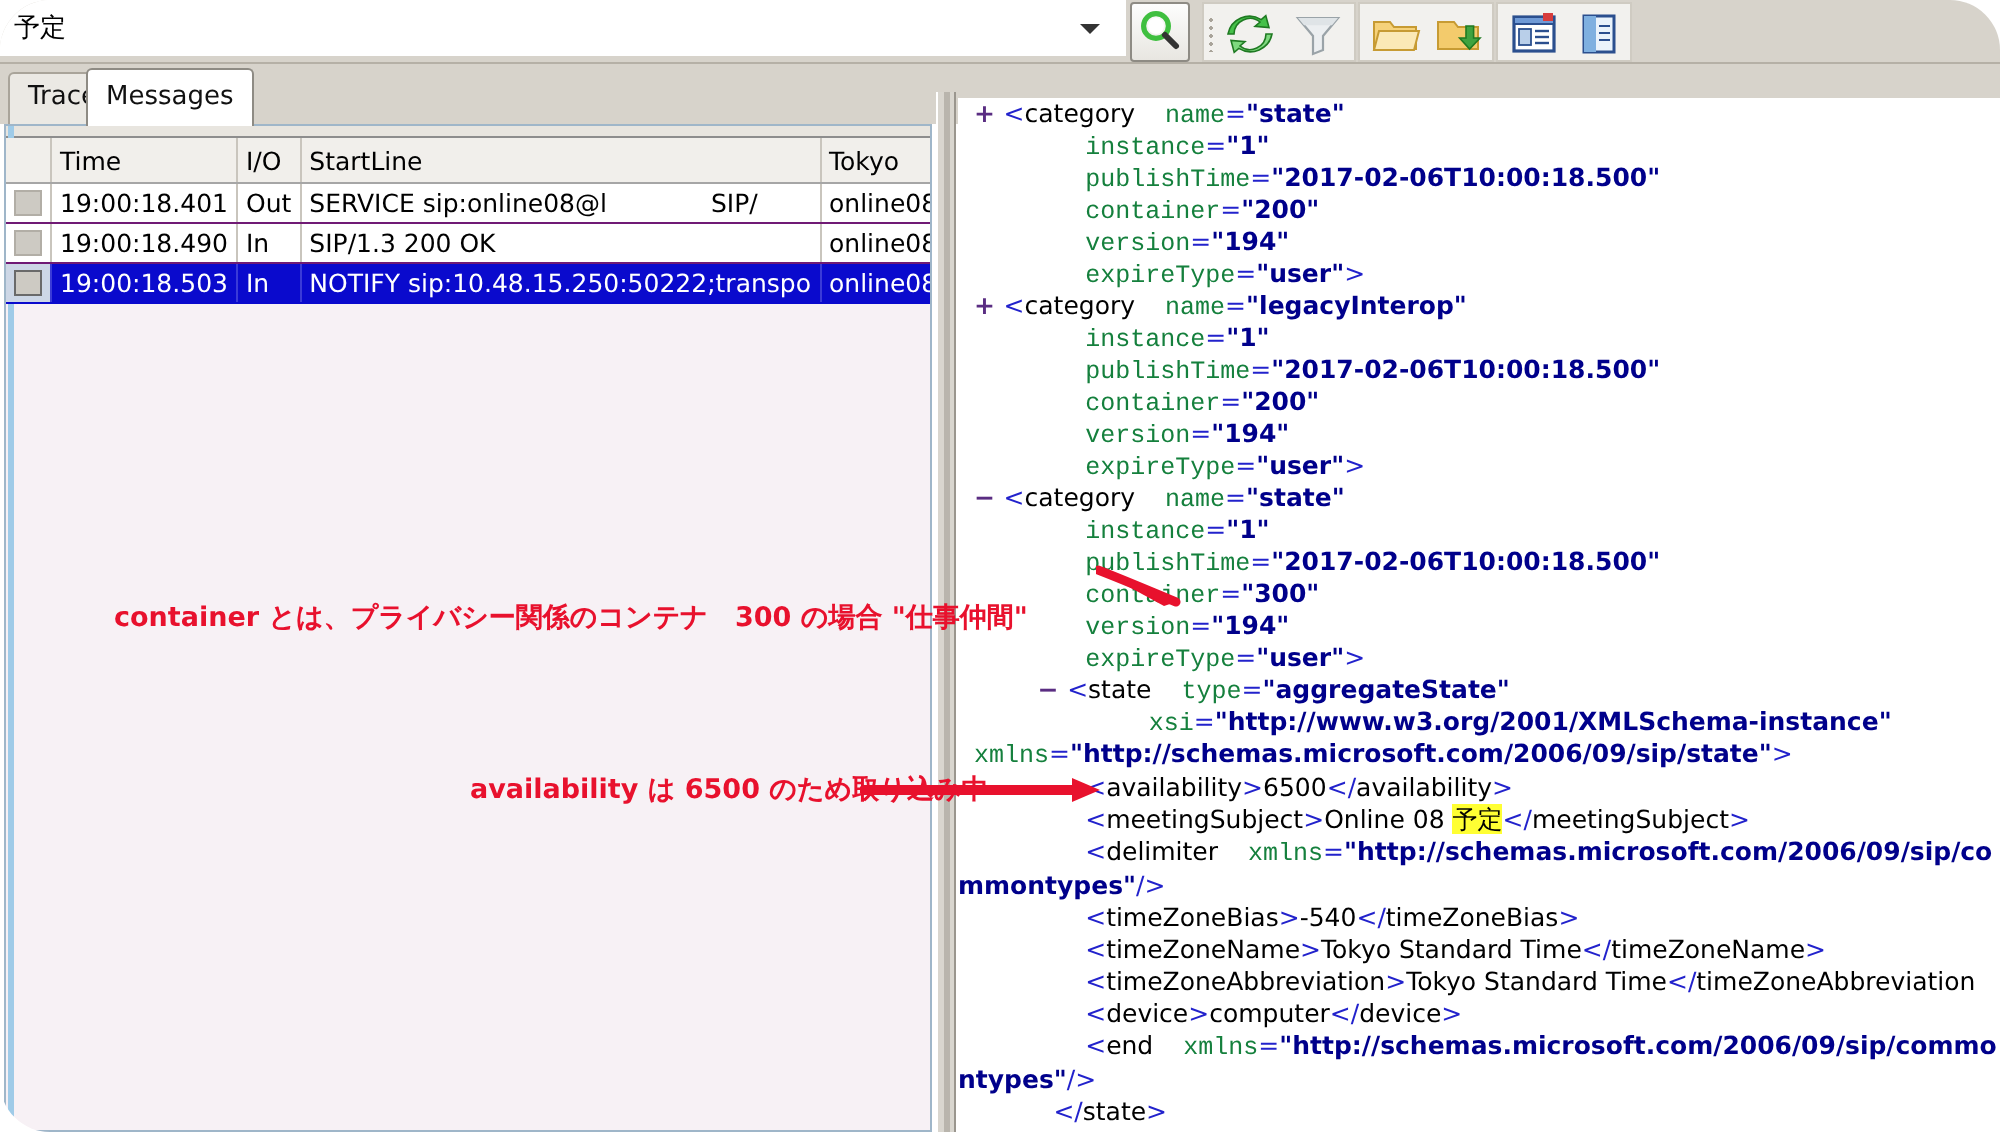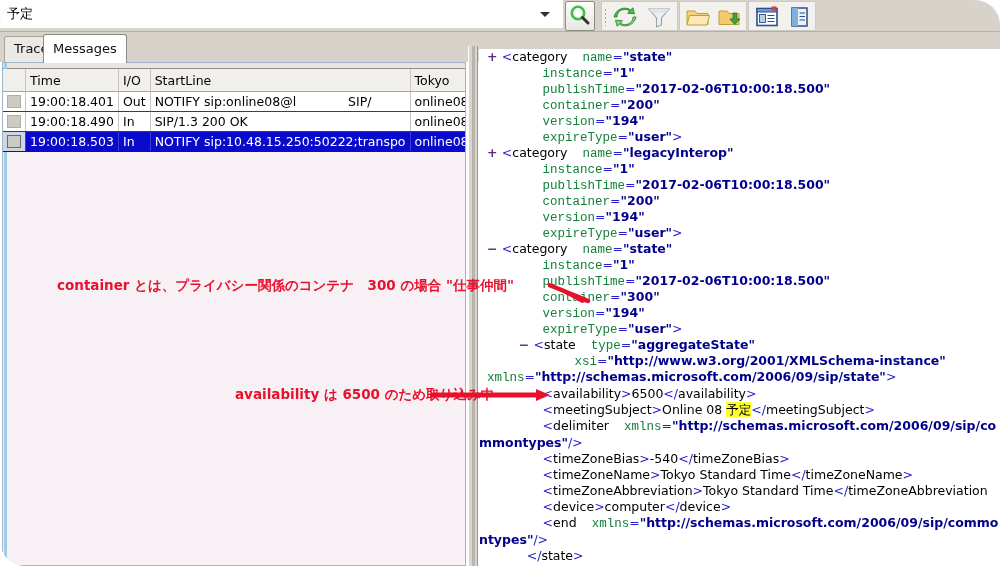--- a/index.html
+++ b/index.html
@@ -256,21 +256,21 @@
         </tr>
       </thead>
       <tbody>
 
         <tr>
           <td class="gutter">
               <div></div>
             </td>
           <td>19:00:18.401</td>
           <td style="text-align:center">Out</td>
-          <td><span>NOTIFY sip:online08@l</span><span class="redact" style="width:52px"></span><span>SIP/</span></td>
+          <td><span>SERVICE sip:online08@l</span><span class="redact" style="width:52px"></span><span>SIP/</span></td>
           <td><span>online08@</span></td>
 
         </tr>
 
         <tr>
           <td class="gutter">
               <div></div>
             </td>
           <td>19:00:18.490</td>
           <td>In</td>
@@ -296,21 +296,21 @@
 
   <div class="vsplit">
       <i></i>
     </div>
 
   <div class="xmlpane">
     <div class="topstrip"></div>
     <div class="xml" id="xml-body"><span class="ln"><span>  </span><span class="pm">+ </span><span class="br">&lt;</span><span class="tg">category</span><span class="at">  name</span><span class="br">=</span><span class="vl">"state"</span></span><span class="ln"><span>                </span><span class="at">instance</span><span class="br">=</span><span class="vl">"1"</span></span><span class="ln"><span>                </span><span class="at">publishTime</span><span class="br">=</span><span class="vl">"2017-02-06T10:00:18.500"</span></span><span class="ln"><span>                </span><span class="at">container</span><span class="br">=</span><span class="vl">"200"</span></span><span class="ln"><span>                </span><span class="at">version</span><span class="br">=</span><span class="vl">"194"</span></span><span class="ln"><span>                </span><span class="at">expireType</span><span class="br">=</span><span class="vl">"user"</span><span class="br">&gt;</span></span><span class="ln"><span>  </span><span class="pm">+ </span><span class="br">&lt;</span><span class="tg">category</span><span class="at">  name</span><span class="br">=</span><span class="vl">"legacyInterop"</span></span><span class="ln"><span>                </span><span class="at">instance</span><span class="br">=</span><span class="vl">"1"</span></span><span class="ln"><span>                </span><span class="at">publishTime</span><span class="br">=</span><span class="vl">"2017-02-06T10:00:18.500"</span></span><span class="ln"><span>                </span><span class="at">container</span><span class="br">=</span><span class="vl">"200"</span></span><span class="ln"><span>                </span><span class="at">version</span><span class="br">=</span><span class="vl">"194"</span></span><span class="ln"><span>                </span><span class="at">expireType</span><span class="br">=</span><span class="vl">"user"</span><span class="br">&gt;</span></span><span class="ln"><span>  </span><span class="pm">− </span><span class="br">&lt;</span><span class="tg">category</span><span class="at">  name</span><span class="br">=</span><span class="vl">"state"</span></span><span class="ln"><span>                </span><span class="at">instance</span><span class="br">=</span><span class="vl">"1"</span></span><span class="ln"><span>                </span><span class="at">publishTime</span><span class="br">=</span><span class="vl">"2017-02-06T10:00:18.500"</span></span><span class="ln"><span>                </span><span class="at">container</span><span class="br">=</span><span class="vl">"300"</span></span><span class="ln"><span>                </span><span class="at">version</span><span class="br">=</span><span class="vl">"194"</span></span><span class="ln"><span>                </span><span class="at">expireType</span><span class="br">=</span><span class="vl">"user"</span><span class="br">&gt;</span></span><span class="ln"><span>          </span><span class="pm">− </span><span class="br">&lt;</span><span class="tg">state</span><span class="at">  type</span><span class="br">=</span><span class="vl">"aggregateState"</span></span><span class="ln"><span>                        </span><span class="at">xsi</span><span class="br">=</span><span class="vl">"http://www.w3.org/2001/XMLSchema-instance"</span></span><span class="ln wrap"><span>  </span><span class="at">xmlns</span><span class="br">=</span><span class="vl">"http://schemas.microsoft.com/2006/09/sip/state"</span><span class="br">&gt;</span></span><span class="ln"><span>                </span><span class="br">&lt;</span><span class="tg">availability</span><span class="br">&gt;</span><span class="tx">6500</span><span class="br">&lt;/</span><span class="tg">availability</span><span class="br">&gt;</span></span><span class="ln"><span>                </span><span class="br">&lt;</span><span class="tg">meetingSubject</span><span class="br">&gt;</span><span class="tx">Online 08 </span><span class="tx hl">予定</span><span class="br">&lt;/</span><span class="tg">meetingSubject</span><span class="br">&gt;</span></span><span class="ln wrap"><span>                </span><span class="br">&lt;</span><span class="tg">delimiter</span><span class="at">  xmlns</span><span class="br">=</span><span class="vl">"http://schemas.microsoft.com/2006/09/sip/commontypes"</span><span class="br">/&gt;</span></span><span class="ln"><span>                </span><span class="br">&lt;</span><span class="tg">timeZoneBias</span><span class="br">&gt;</span><span class="tx">-540</span><span class="br">&lt;/</span><span class="tg">timeZoneBias</span><span class="br">&gt;</span></span><span class="ln"><span>                </span><span class="br">&lt;</span><span class="tg">timeZoneName</span><span class="br">&gt;</span><span class="tx">Tokyo Standard Time</span><span class="br">&lt;/</span><span class="tg">timeZoneName</span><span class="br">&gt;</span></span><span class="ln"><span>                </span><span class="br">&lt;</span><span class="tg">timeZoneAbbreviation</span><span class="br">&gt;</span><span class="tx">Tokyo Standard Time</span><span class="br">&lt;/</span><span class="tg">timeZoneAbbreviation</span></span><span class="ln"><span>                </span><span class="br">&lt;</span><span class="tg">device</span><span class="br">&gt;</span><span class="tx">computer</span><span class="br">&lt;/</span><span class="tg">device</span><span class="br">&gt;</span></span><span class="ln wrap"><span>                </span><span class="br">&lt;</span><span class="tg">end</span><span class="at">  xmlns</span><span class="br">=</span><span class="vl">"http://schemas.microsoft.com/2006/09/sip/commontypes"</span><span class="br">/&gt;</span></span><span class="ln"><span>            </span><span class="br">&lt;/</span><span class="tg">state</span><span class="br">&gt;</span></span></div>
   </div>
 
-  <div class="anno" id="anno0" style="left: 57px; top: 277px;">container とは、プライバシー関係のコンテナ　300 の場合 "仕事仲間"</div>
+  <div class="anno" id="anno0" style="left: 57px; top: 300px;">container とは、プライバシー関係のコンテナ　300 の場合 "仕事仲間"</div>
   <svg class="arrow" style="left:548px;top:282px;" width="46" height="28" viewBox="0 0 46 28">
     <path d="M1 3 L40 19 L34 21 Z" fill="#e8112d"></path>
     <path d="M1 3 C14 8 28 14 40 19" stroke="#e8112d" stroke-width="4.5" fill="none" stroke-linecap="round"></path>
   </svg>
 
   <div class="anno" id="anno1" style="left: 235px; top: 386px;">availability は 6500 のため取り込み中</div>
   <svg class="arrow" style="left:430px;top:386px;" width="122" height="18" viewBox="0 0 122 18">
     <line x1="2" y1="9" x2="112" y2="9" stroke="#e8112d" stroke-width="5" stroke-linecap="round"></line>
     <path d="M106 3 L120 9 L106 15 Z" fill="#e8112d"></path>
   </svg>

